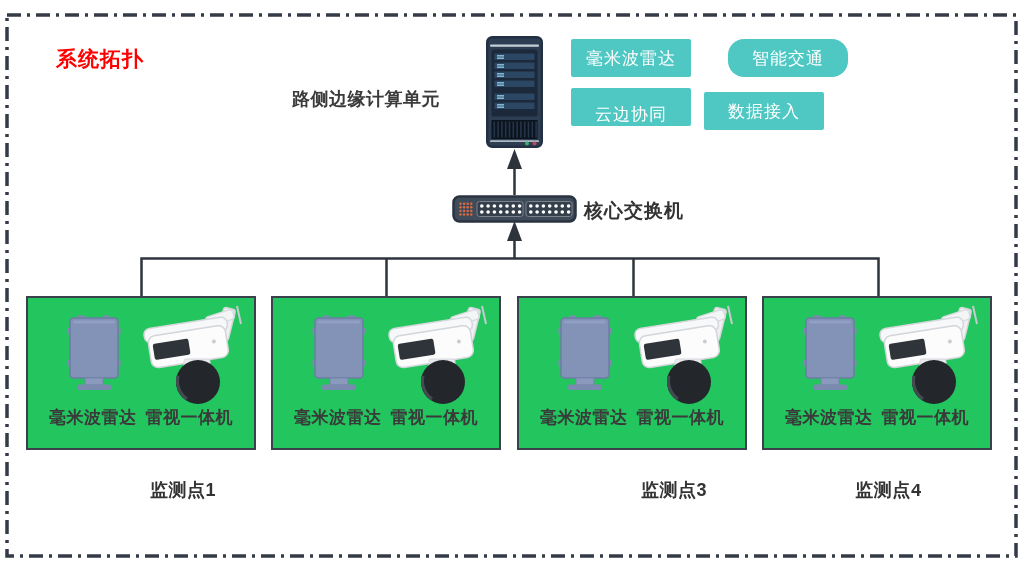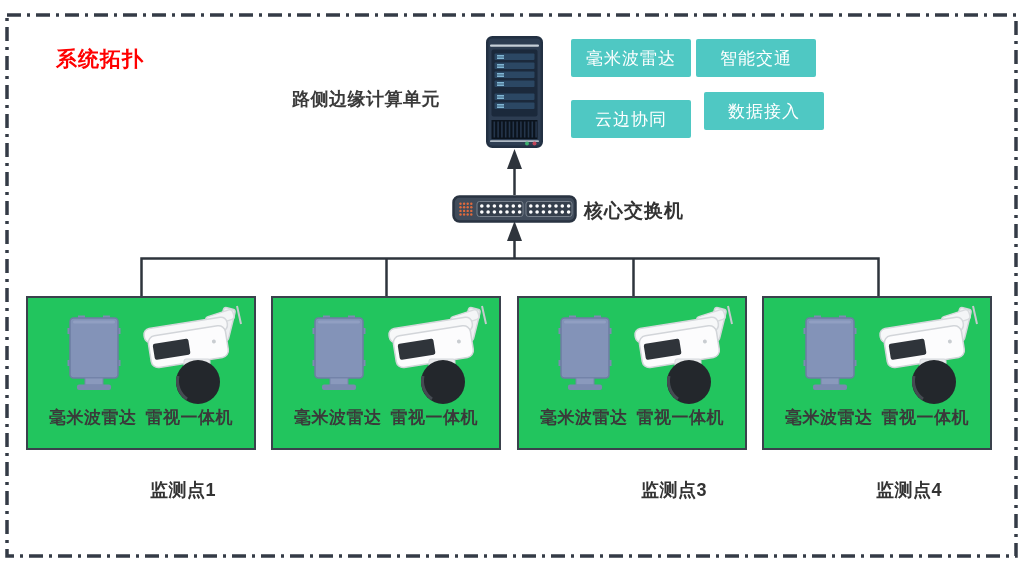--- a/index.html
+++ b/index.html
@@ -9,22 +9,22 @@
   .overlay { position:absolute; left:0; top:0; width:1024px; height:577px; pointer-events:none; }
 
   .title { position:absolute; left:56px; top:45px; font-size:21px; font-weight:bold; color:#FF0000; letter-spacing:1px; }
 
   .server-label { position:absolute; left:292px; top:87px; font-size:18px; font-weight:bold; color:#3A3A3A; letter-spacing:0.5px; }
   .server-icon { position:absolute; left:486px; top:36px; width:57px; height:112px; }
 
   .badge { position:absolute; width:120px; height:38px; background:#4FC8C3; color:#FFFFFF;
            display:flex; align-items:center; justify-content:center; font-size:17px; letter-spacing:1px; border-radius:2px; }
   .badge.b1 { left:571px; top:39px; }
-  .badge.b2 { left:696px; top:39px; }
-  .badge.b3 { left:571px; top:100px; }
+  .badge.b2 { left:728px; top:39px;border-radius:16px; }
+  .badge.b3 { left:571px; top:88px;align-items:flex-end; }
   .badge.b4 { left:704px; top:92px; }
 
   .switch-icon { position:absolute; left:452px; top:195px; width:125px; height:28px; }
   .switch-label { position:absolute; left:584px; top:198px; font-size:19px; font-weight:bold; color:#333333; letter-spacing:1px; }
 
   .monitor-box { position:absolute; top:296px; width:230px; height:154px; background:#22c55e; border:2.5px solid #3A414C; }
   .monitor-box.m0 { left:26px; }
   .monitor-box.m1 { left:271px; }
   .monitor-box.m2 { left:517px; }
   .monitor-box.m3 { left:762px; }
@@ -33,21 +33,21 @@
   .camera-icon { position:absolute; left:114px; top:2px; width:106px; height:106px; }
 
   .device-labels { position:absolute; left:0; right:0; top:108px; display:flex; justify-content:center; gap:9px;
                    font-size:17px; font-weight:bold; color:#3A3A3A; letter-spacing:0.5px; }
 
   .monitor-label { position:absolute; top:478px; width:150px; text-align:right;
                    font-size:18px; font-weight:bold; color:#333333; letter-spacing:0.5px; }
   .monitor-label.l0 { left:66px; }
   .monitor-label.l1 { left:311px; }
   .monitor-label.l2 { left:557px; }
-  .monitor-label.l3 { left:792px; }
+  .monitor-label.l3 { left:772px;font-family:Liberation Mono, monospace; }
 </style>
 </head>
 <body>
 
 <div class="canvas">
 
   <svg class="overlay" viewBox="0 0 1024 577">
     <rect x="7" y="15" width="1009" height="541" fill="none" stroke="#343B46" stroke-width="3.5" stroke-dasharray="14 6 3 6"></rect>
     <g stroke="#2E343C" stroke-width="2.5" fill="none">
       <path d="M141.5 296 L141.5 258.5 L878.5 258.5 L878.5 296"></path>

